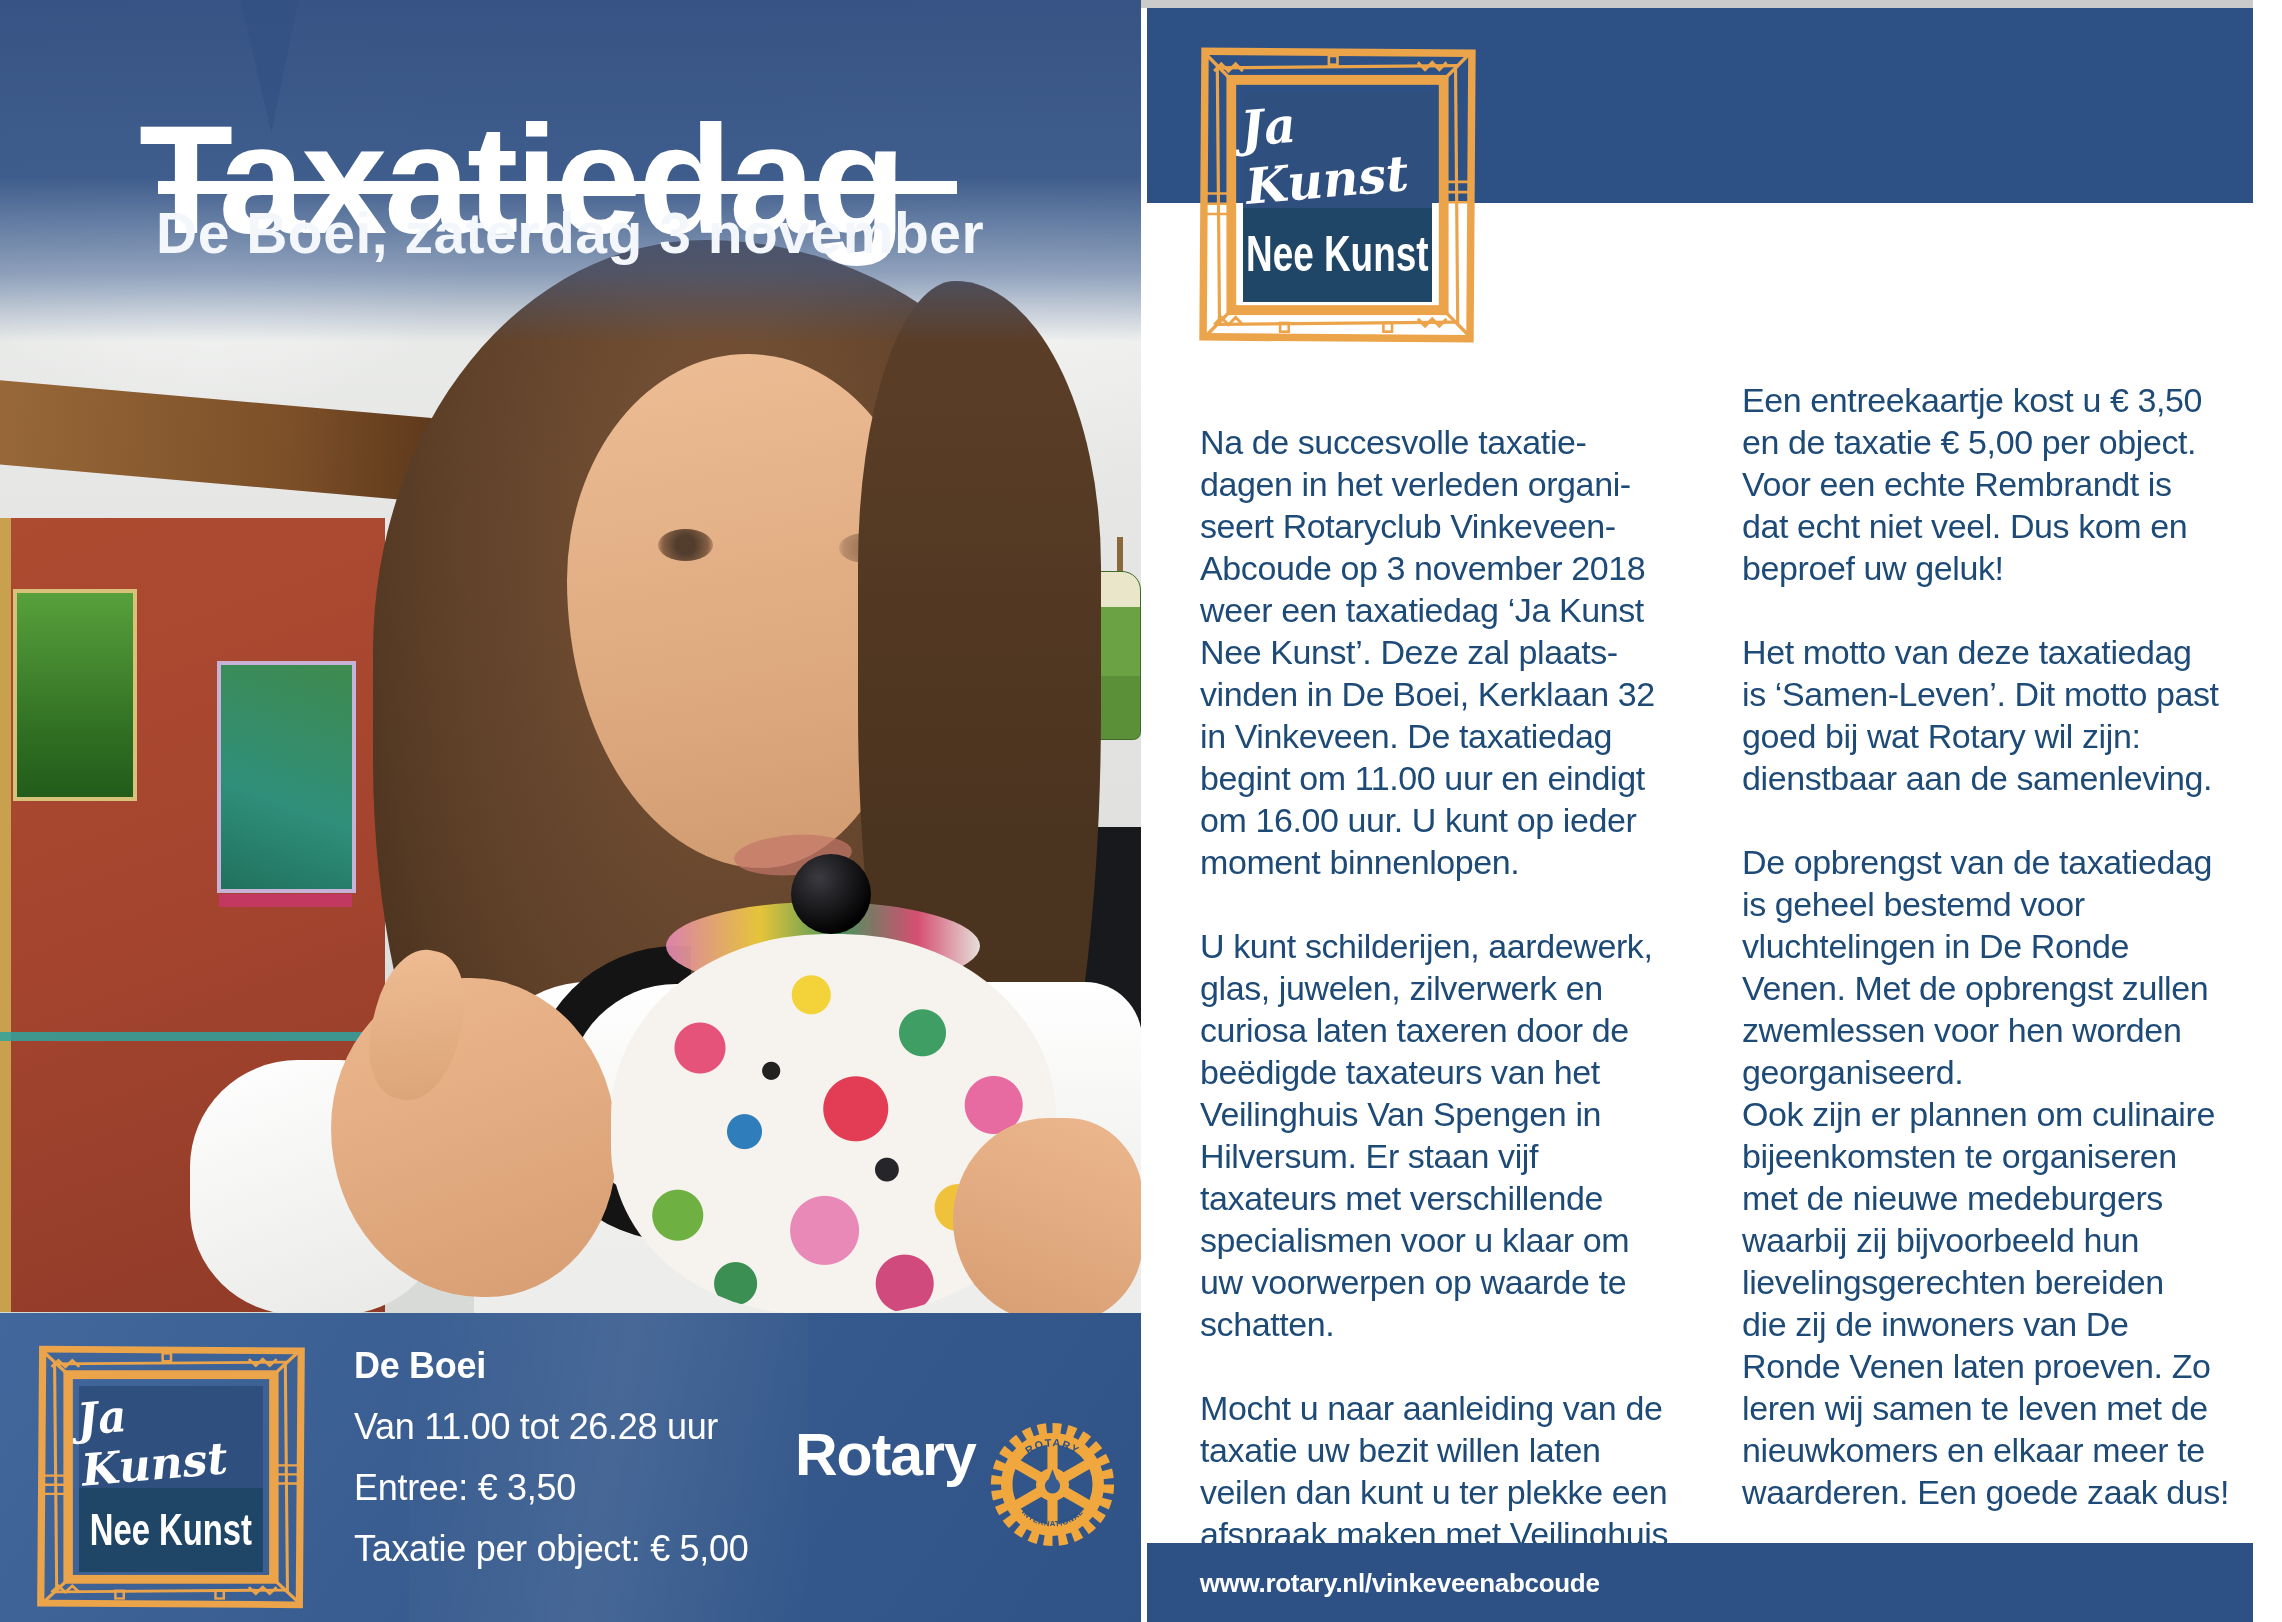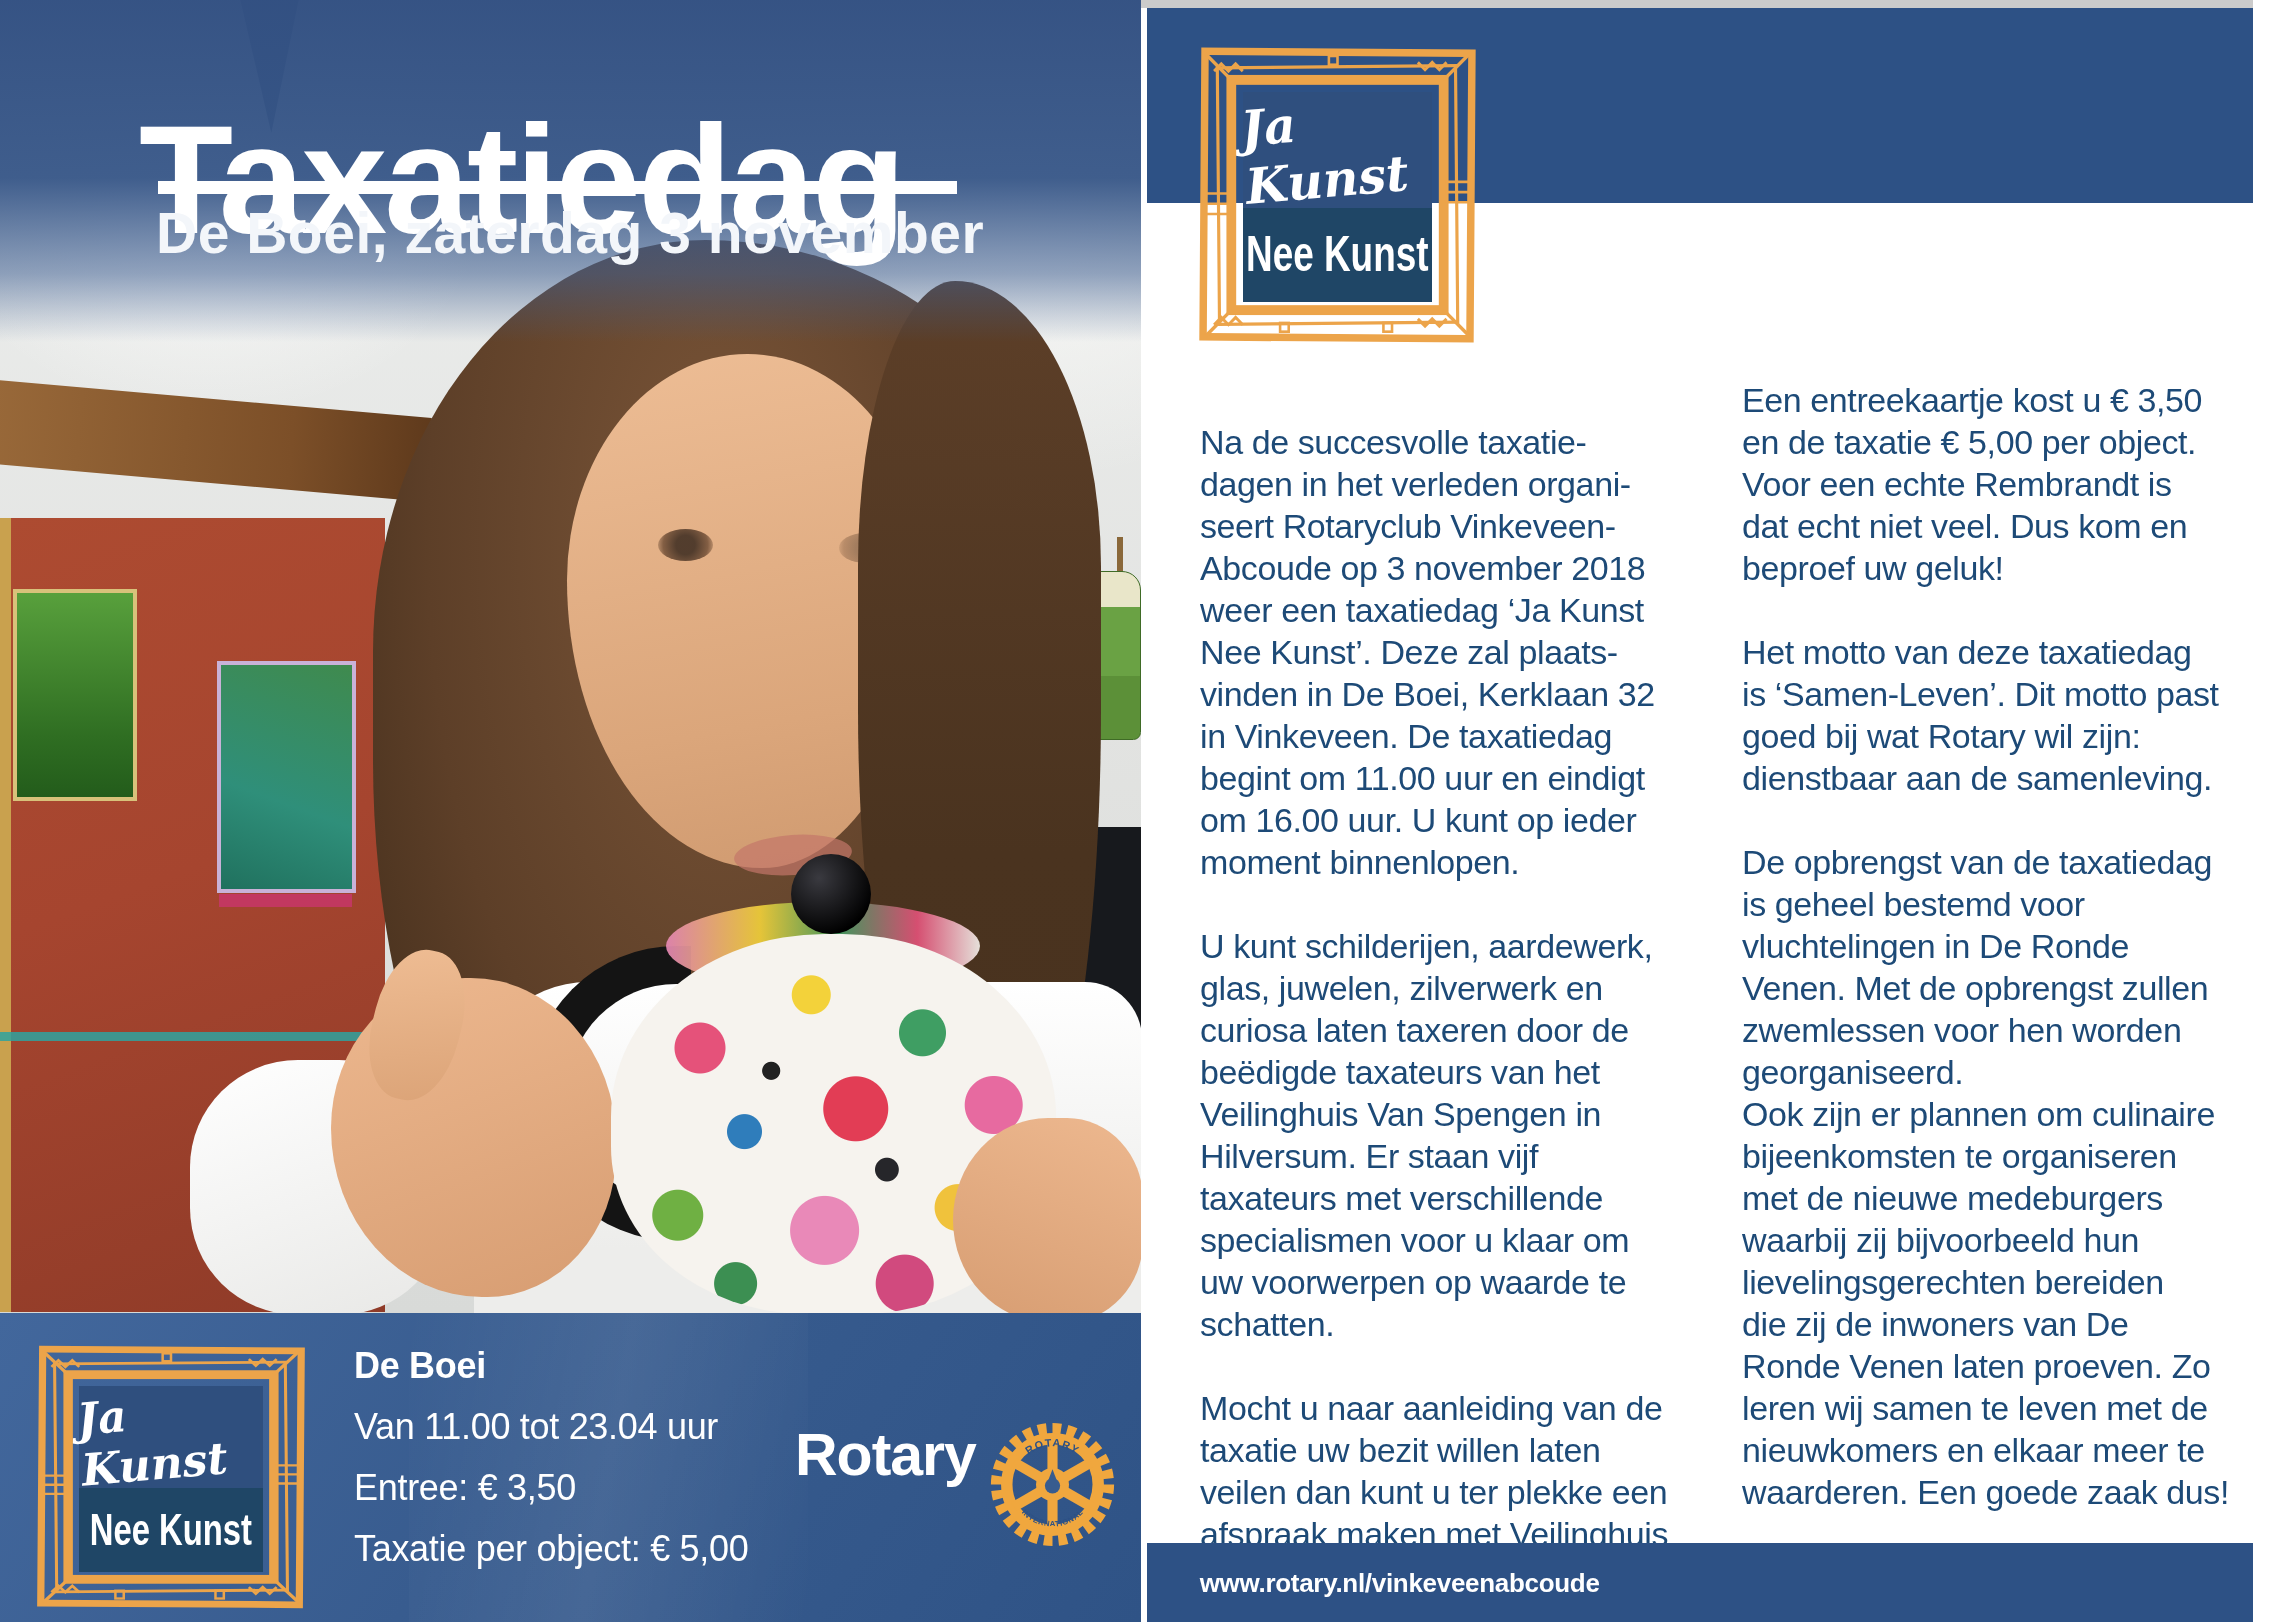--- a/index.html
+++ b/index.html
@@ -229,21 +229,21 @@
           <path d="M87.5 48 h8 M87.5 51.5 h8 M87.5 55 h8" stroke-width=".9"></path>
           <rect x="47" y="4.8" width="3" height="3" stroke-width=".9"></rect>
           <rect x="30" y="96.4" width="3" height="3" stroke-width=".9"></rect>
           <rect x="66" y="96.4" width="3" height="3" stroke-width=".9"></rect>
         </g>
       </svg>
     </div>
 
     <div class="event-info">
       <div class="venue">De Boei</div>
-      <div>Van 11.00 tot 23.04 uur</div>
+      <div>Van 11.00 tot 26.28 uur</div>
       <div>Entree: € 3,50</div>
       <div>Taxatie per object: € 5,00</div>
     </div>
 
     <div class="rotary-logo rotary-bl">
       <span class="rotary-word">Rotary</span>
       <svg class="rotary-wheel" viewBox="0 0 100 100" style="--hole:#385c8f">
         <defs>
           <path id="arcTopA" d="M 20 50 A 30 30 0 0 1 80 50"></path>
           <path id="arcBotA" d="M 17 50 A 33 33 0 0 0 83 50"></path>

